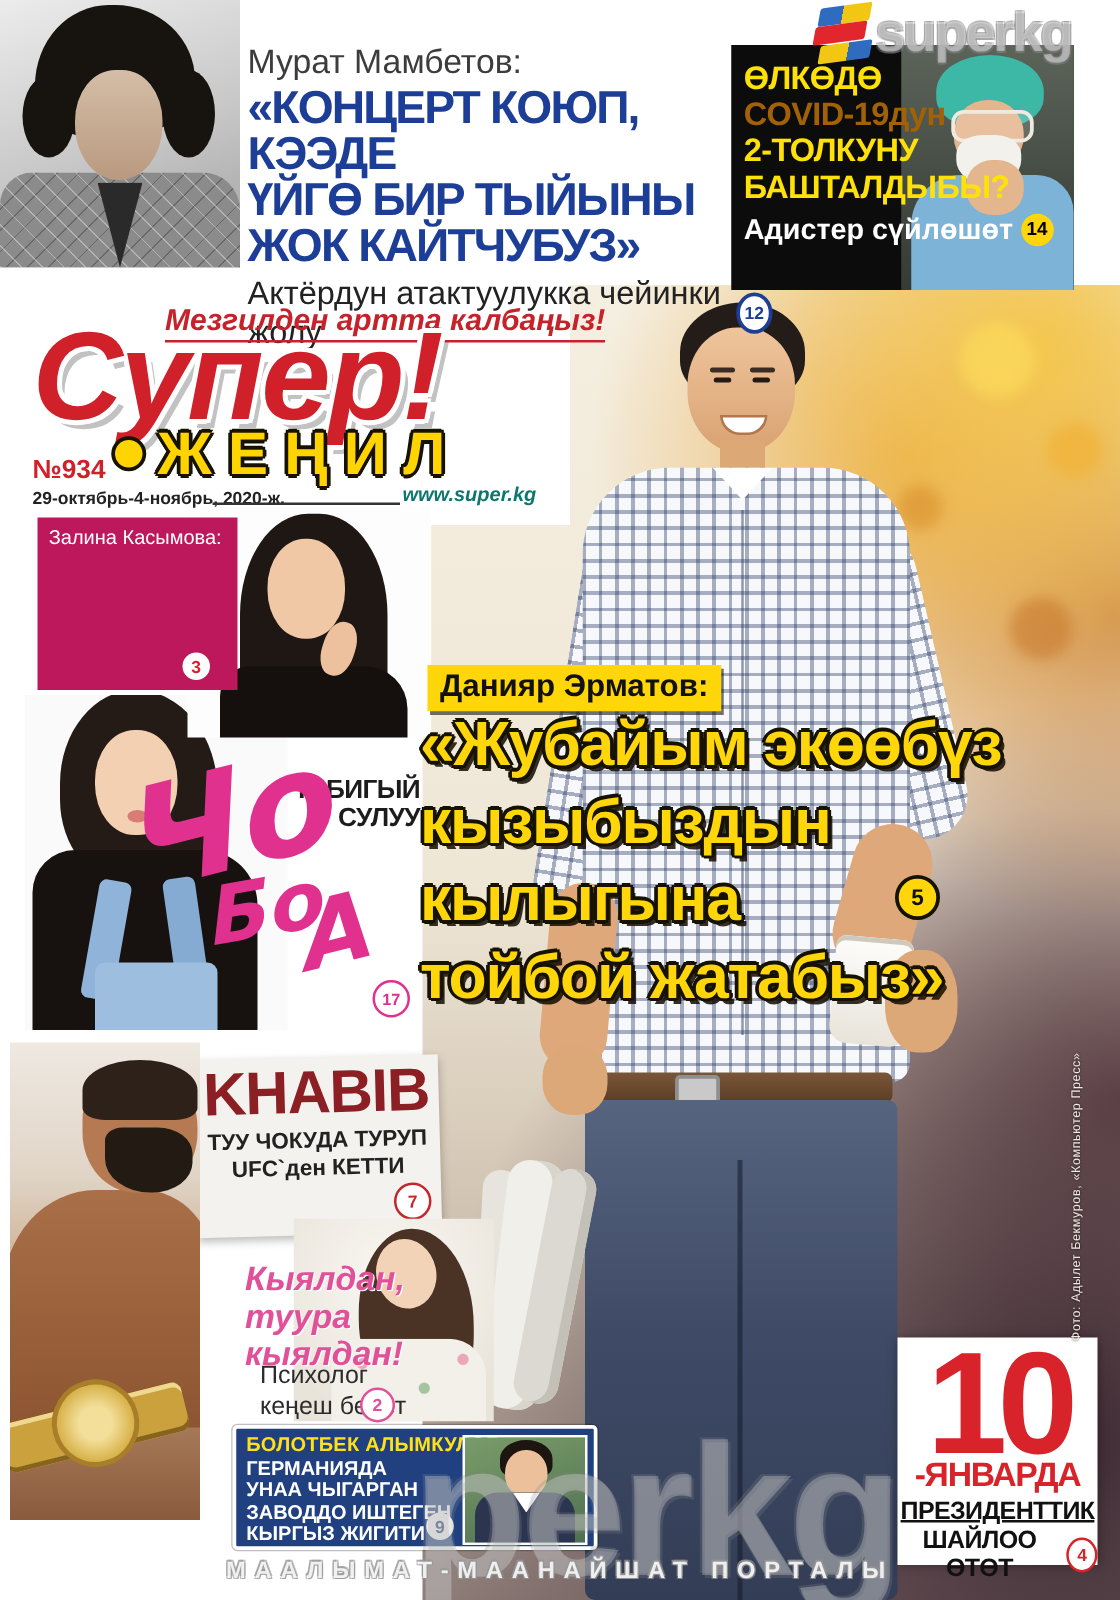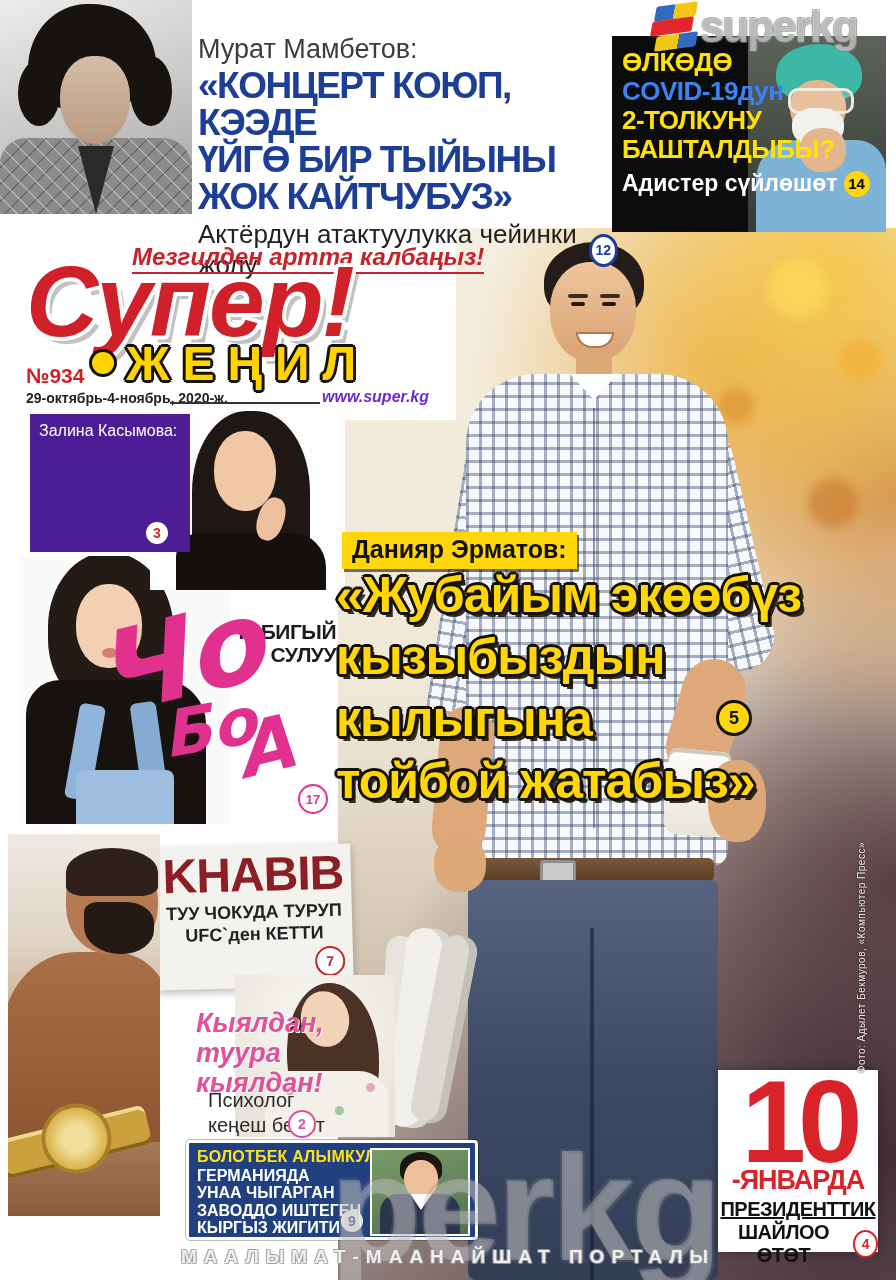--- a/index.html
+++ b/index.html
@@ -39,52 +39,52 @@
       repeating-linear-gradient(-45deg,rgba(40,40,40,.35) 0 1px,transparent 1px 12px);
     border-radius:26px 30px 0 0;}
   .murat-innershirt{position:absolute;left:78px;top:146px;width:36px;height:68px;background:#2a2a2a;
     clip-path:polygon(50% 100%,0 0,100% 0);}
   .murat-text{left:198px;top:34px;width:420px;z-index:2;}
   .murat-kicker{font-size:27px;color:#3c3c3c;margin-bottom:2px;}
   .murat-headline{font-size:37px;line-height:1.0;font-weight:bold;color:#1c3e97;letter-spacing:-1.5px;}
   .murat-sub{display:flex;align-items:center;gap:6px;font-size:26px;color:#222;margin-top:4px;}
 
   
-  .covid-box{left:612px;top:36px;width:274px;height:196px;background:#0c0c0c;z-index:2;overflow:hidden;}
+  .covid-box{left:585px;top:36px;width:274px;height:196px;background:#0c0c0c;z-index:2;overflow:hidden;}
   .medic{position:absolute;right:0;top:0;width:138px;height:196px;
     background:linear-gradient(180deg,#5c645a,#434a42 60%,#353b35);}
   .medic-cap{position:absolute;left:28px;top:8px;width:86px;height:58px;background:#3db8a6;
     border-radius:50% 50% 40% 40%;}
   .medic-face{position:absolute;left:42px;top:44px;width:56px;height:56px;background:#e4b68e;border-radius:48%;}
   .medic-glasses{position:absolute;left:40px;top:52px;width:60px;height:20px;border:3px solid #efe9df;
     border-radius:10px;background:rgba(255,255,255,.15);}
   .medic-mask{position:absolute;left:44px;top:72px;width:52px;height:40px;background:#f3f1ec;border-radius:40% 40% 50% 50%;}
   .medic-gown{position:absolute;left:8px;top:104px;width:130px;height:92px;background:#7db3d6;
     border-radius:40px 30px 0 0;}
   .medic-hands{position:absolute;left:52px;top:92px;width:46px;height:44px;background:#e4b68e;border-radius:45%;}
   .covid-text{position:absolute;left:10px;top:12px;z-index:2;}
   .covid-l{font-weight:bold;font-size:26px;line-height:1.12;letter-spacing:-0.5px;}
   .covid-yellow{color:#ffe10a;}
-  .covid-white{color:#3b82f6;}
+  .covid-white{color:#a16207;}
   .covid-sub{display:flex;align-items:center;gap:6px;color:#fff;font-size:23px;margin-top:6px;font-weight:bold;}
 
   
   .tagline{left:132px;top:243px;font-style:italic;font-weight:bold;font-size:24px;color:#c6222b;
     border-bottom:2px solid #c6222b;padding-bottom:1px;z-index:3;}
   .logo-super{left:26px;top:244px;font-style:italic;font-weight:bold;font-size:100px;color:#d0202a;
     letter-spacing:-2px;z-index:3;
     text-shadow:-4px 0 #fff,4px 0 #fff,0 -4px #fff,0 4px #fff,-3px -3px #fff,3px -3px #fff,-3px 3px #fff,3px 3px #fff,6px 7px 0 rgba(120,120,120,.45);text-align:center;}
   .logo-dot{left:92px;top:352px;width:22px;height:22px;border-radius:50%;background:#ffd400;
     box-shadow:0 0 0 3px #161200;z-index:3;}
   .logo-info{left:126px;top:336px;font-weight:bold;font-size:48px;color:#ffd400;letter-spacing:13px;z-index:3;
     text-shadow:-3px 0 #161200,3px 0 #161200,0 -3px #161200,0 3px #161200,-2px -2px #161200,2px -2px #161200,-2px 2px #161200,2px 2px #161200;}
   .issue-no{left:26px;top:364px;font-weight:bold;font-size:21px;color:#d0202a;z-index:3;}
   .issue-date{left:26px;top:390px;font-weight:bold;font-size:14px;color:#222;z-index:3;}
   .date-rule{left:170px;top:402px;width:150px;height:0;border-top:2px solid #333;z-index:3;}
-  .site{left:322px;top:388px;font-style:italic;font-weight:bold;font-size:16px;color:#6d28d9;z-index:3;}
+  .site{left:322px;top:388px;font-style:italic;font-weight:bold;font-size:16px;color:#0f766e;z-index:3;}
 
   
   .main-photo{left:338px;top:228px;width:558px;height:1052px;z-index:0;
     background:
       radial-gradient(circle at 88% 5%,rgba(244,198,74,.95),rgba(244,198,74,0) 22%),
       radial-gradient(circle at 70% 13%,rgba(233,162,52,.8),rgba(233,162,52,0) 26%),
       radial-gradient(circle at 99% 25%,rgba(199,122,42,.75),rgba(199,122,42,0) 26%),
       radial-gradient(circle at 92% 88%,rgba(56,35,46,.95),rgba(56,35,46,0) 48%),
       radial-gradient(circle at 100% 62%,rgba(92,57,62,.8),rgba(92,57,62,0) 38%),
       linear-gradient(180deg,#f5efe1 0%,#efe7d6 45%,#cfc1b0 72%,#8d7b77 100%);}
@@ -149,21 +149,21 @@
     text-shadow:-3px 0 #161200,3px 0 #161200,0 -3px #161200,0 3px #161200,-2px -2px #161200,2px -2px #161200,-2px 2px #161200,2px 2px #161200,4px 5px 0 rgba(20,10,0,.85);}
   .daniyar-badge{left:716px;top:700px;z-index:4;}
 
   
   .zalina-photo{left:150px;top:405px;width:195px;height:185px;background:#fdfdfd;overflow:hidden;z-index:2;}
   .zalina-hair{position:absolute;left:42px;top:6px;width:118px;height:176px;background:#1f1713;
     border-radius:46% 46% 26% 26%;}
   .zalina-face{position:absolute;left:64px;top:26px;width:62px;height:80px;background:#f0c8a5;border-radius:48%;}
   .zalina-hand{position:absolute;left:108px;top:92px;width:26px;height:44px;background:#eec19e;border-radius:45%;transform:rotate(18deg);}
   .zalina-top{position:absolute;left:26px;top:128px;width:150px;height:60px;background:#15100e;border-radius:24px 34px 0 0;}
-  .zalina-box{left:30px;top:414px;width:160px;height:138px;background:#4c1d95;color:#fff;
+  .zalina-box{left:30px;top:414px;width:160px;height:138px;background:#be185d;color:#fff;
     padding:8px 9px;z-index:3;box-sizing:border-box;}
   .zalina-kicker{font-size:16px;margin-bottom:3px;}
   .zalina-headline{font-weight:bold;font-size:18px;line-height:1.22;}
   .zalina-badge{position:absolute;left:116px;bottom:8px;}
 
   
   .choboa-photo{left:20px;top:556px;width:210px;height:268px;background:#fbfafa;overflow:hidden;z-index:1;}
   .choboa-hair{position:absolute;left:28px;top:-4px;width:126px;height:156px;background:#241a16;
     border-radius:48% 52% 42% 44%;}
   .choboa-face{position:absolute;left:56px;top:28px;width:66px;height:84px;background:#f4d0b2;border-radius:48%;}

